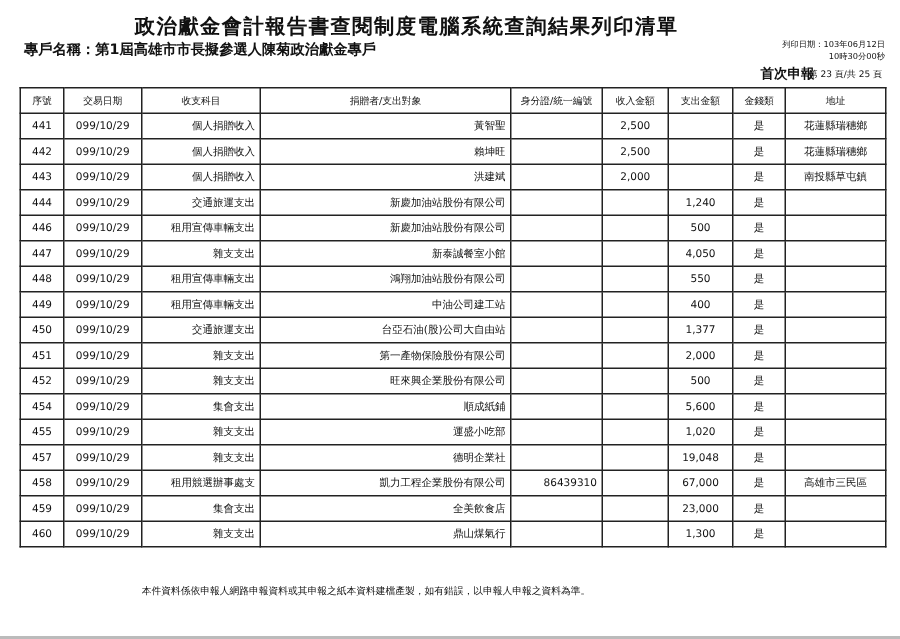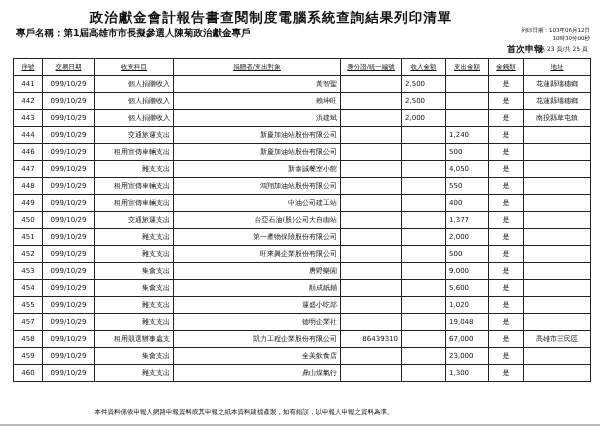--- a/index.html
+++ b/index.html
@@ -4,25 +4,25 @@
 <style>
   html,body{margin:0;padding:0;}
   body{width:600px;height:426px;background:#fff;position:relative;overflow:hidden;font-family:"DejaVu Sans",sans-serif;color:#111;}
   .title{position:absolute;top:9px;left:0;width:542px;text-align:center;font-size:13.5px;font-weight:bold;letter-spacing:1px;}
   .subtitle{position:absolute;top:27px;left:16px;width:524px;text-align:left;font-size:9.5px;font-weight:bold;}
   .report-type{position:absolute;top:43px;left:0;width:508px;text-align:right;font-size:9px;font-weight:bold;margin-left:35px;}
   .print-info{position:absolute;top:26px;right:10px;text-align:right;font-size:5.5px;line-height:8px;}
   .page-info{position:absolute;top:45px;right:12px;font-size:6px;}
   table{position:absolute;top:58px;left:13px;width:577px;border-collapse:collapse;table-layout:fixed;font-size:7px;}
   td,th{border:1px solid #222;height:16px;padding:0 3px;white-space:nowrap;overflow:hidden;}
-  th{font-weight:normal;font-size:6.5px;height:16px;text-decoration:underline;}
+  th{font-weight:normal;font-size:6.5px;height:16px;}
   td.c{text-align:center;}
-  td.r{text-align:left;}
+  td.r{text-align:center;}
   td.l{text-align:right;}
-  .footer{position:absolute;top:408px;left:0;width:488px;text-align:center;font-size:6.5px;}
+  .footer{position:absolute;top:390px;left:0;width:488px;text-align:center;font-size:6.5px;}
   .bottom-bar{position:absolute;bottom:0;left:0;width:600px;height:2px;background:#bbb;}
 </style>
 </head>
 <body>
 
 <div class="title">政治獻金會計報告書查閱制度電腦系統查詢結果列印清單</div>
 <div class="subtitle">專戶名稱：第1屆高雄市市長擬參選人陳菊政治獻金專戶</div>
 <div class="report-type">首次申報</div>
 <div class="print-info">
   <div>列印日期：103年06月12日</div>
@@ -171,31 +171,20 @@
         <td class="c">099/10/29</td>
         <td class="l">雜支支出</td>
         <td class="l">旺來興企業股份有限公司</td>
         <td class="l"></td>
         <td class="r"></td>
         <td class="r">500</td>
         <td class="c">是</td>
         <td class="c"></td>
       </tr>
       <tr>
-        <td class="c">453</td>
-        <td class="c">099/10/29</td>
-        <td class="l">集會支出</td>
-        <td class="l">唐野樂園</td>
-        <td class="l"></td>
-        <td class="r"></td>
-        <td class="r">9,000</td>
-        <td class="c">是</td>
-        <td class="c"></td>
-      </tr>
-      <tr>
         <td class="c">454</td>
         <td class="c">099/10/29</td>
         <td class="l">集會支出</td>
         <td class="l">順成紙鋪</td>
         <td class="l"></td>
         <td class="r"></td>
         <td class="r">5,600</td>
         <td class="c">是</td>
         <td class="c"></td>
       </tr>

